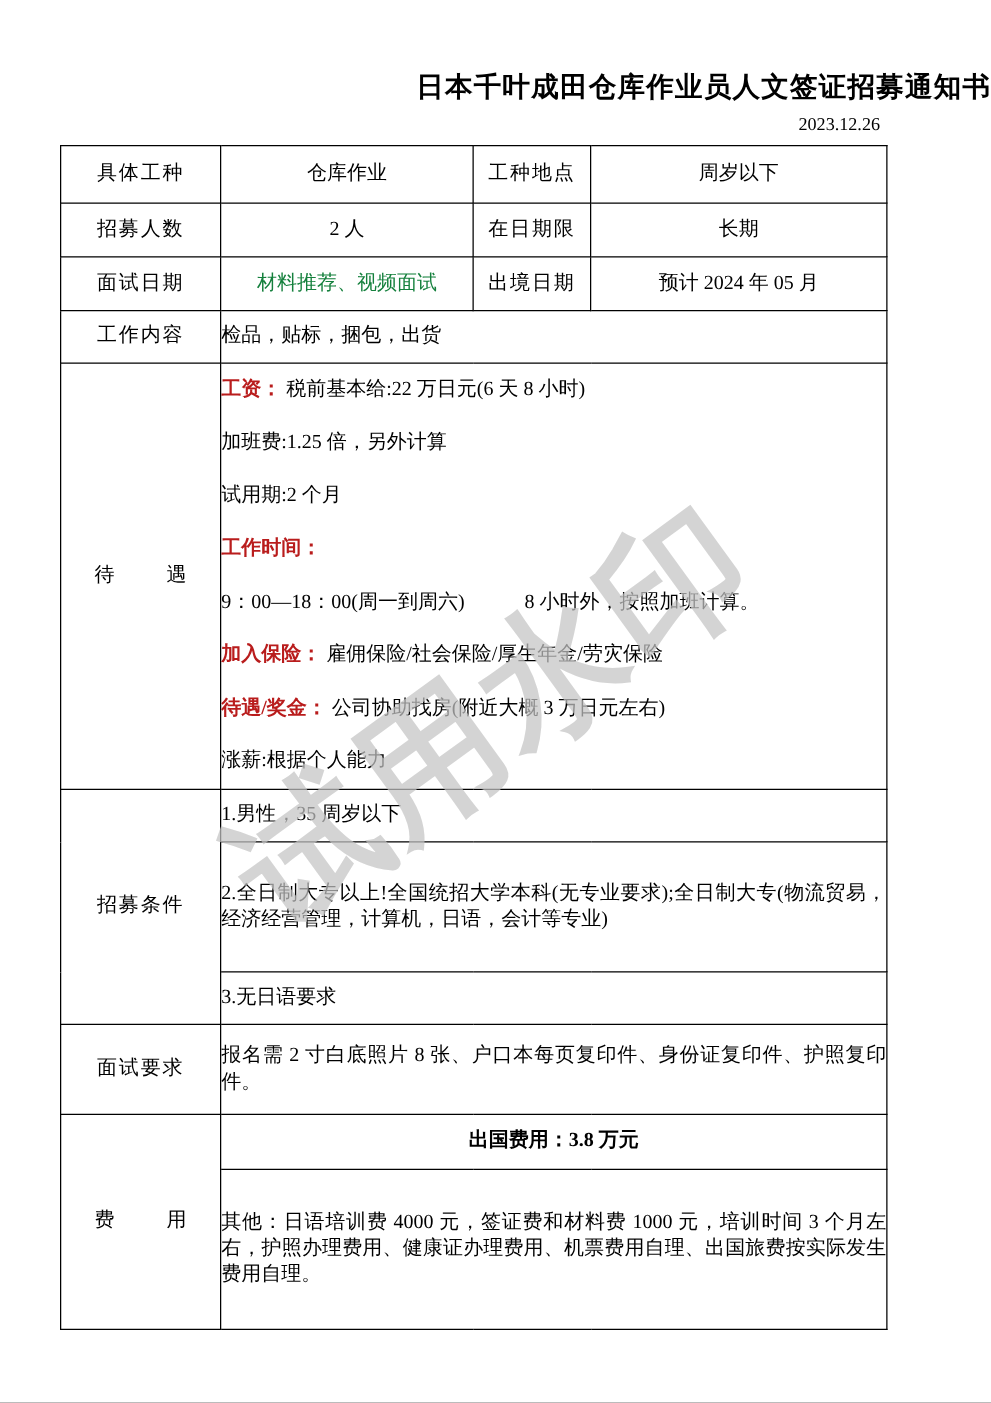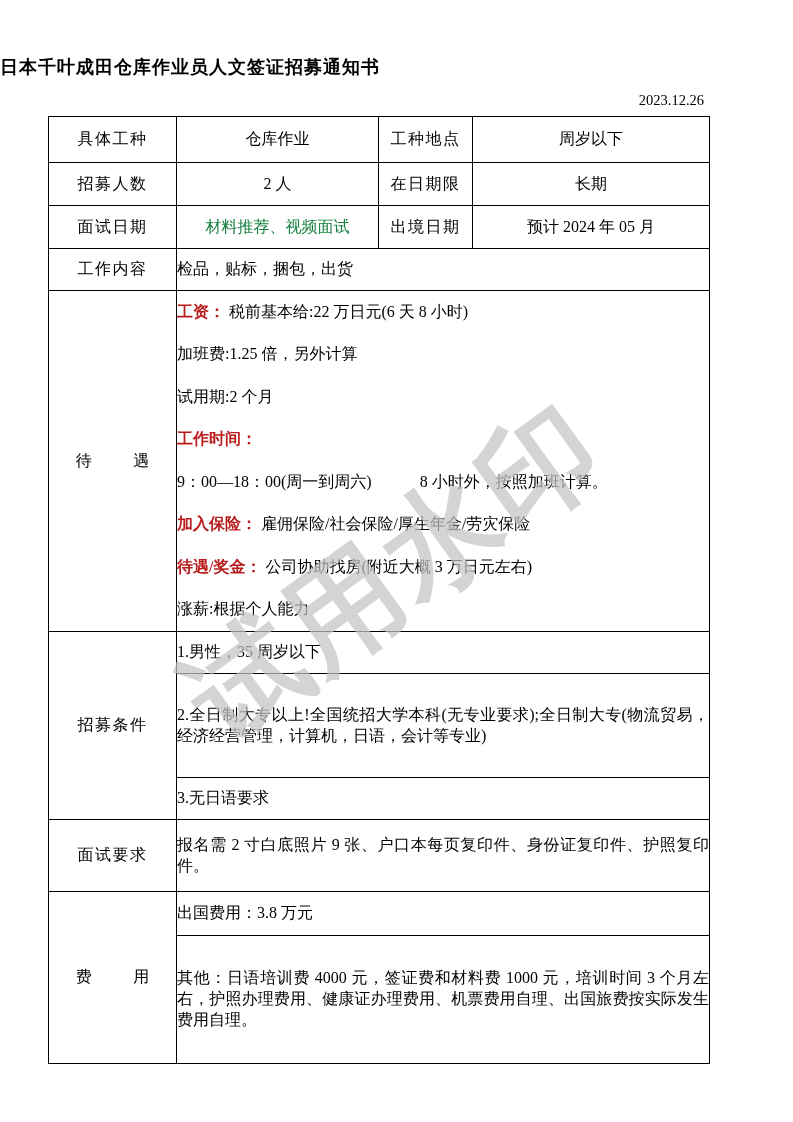--- a/index.html
+++ b/index.html
@@ -6,21 +6,21 @@
   .page{
     position:relative;
     width:793px;height:1122px;
     background:#ffffff;
     font-family:"Liberation Serif","DejaVu Serif",serif;
     color:#000;
     overflow:hidden;
   }
   .title{
     position:absolute;top:55px;left:0;width:100%;
-    text-align:left;font-size:18px;font-weight:bold;
+    text-align:right;font-size:22px;font-weight:bold;
     letter-spacing:1px;
   }
   .date{
     position:absolute;top:92px;right:89px;
     font-size:14.5px;font-family:"Liberation Serif","DejaVu Serif",serif;
   }
   table.notice{
     position:absolute;left:48px;top:116px;
     width:661px;border-collapse:collapse;table-layout:fixed;
   }
@@ -38,21 +38,21 @@
   
   td.treat{vertical-align:top;padding-left:5px;}
   .treat-line{height:42.5px;display:flex;align-items:center;}
   .treat-line .pfx{font-weight:bold;color:#b91c1c;margin-right:4px;white-space:pre;}
   .treat-line .body{white-space:pre-wrap;}
   
   td.para{vertical-align:top;text-align:justify;padding:4px 8px 0 5px;}
   td.cond2{line-height:45px;padding-top:5px;}
   td.req{line-height:43px;padding-top:2px;}
   td.feeother{line-height:40px;padding-top:3px;}
-  td.feeline{padding-left:5px;text-align:left;}
+  td.feeline{padding-left:5px;text-align:center;font-weight:bold;}
   
   .watermark{
     position:absolute;left:45px;top:495px;width:700px;
     text-align:center;
     font-family:"Liberation Sans","DejaVu Sans",sans-serif;
     font-weight:bold;font-size:115px;letter-spacing:5px;
     color:#c4c4c4;opacity:0.72;
     transform:rotate(-36deg);transform-origin:50% 50%;
     pointer-events:none;white-space:nowrap;z-index:5;
   }
@@ -141,21 +141,21 @@
     </tr>
     <tr style="height:104px">
       <td class="para cond2" colspan="3">2.全日制大专以上!全国统招大学本科(无专业要求);全日制大专(物流贸易，经济经营管理，计算机，日语，会计等专业)</td>
     </tr>
     <tr style="height:42px">
       <td class="txt" colspan="3">3.无日语要求</td>
     </tr>
 
     <tr style="height:72px">
       <td class="lbl">面试要求</td>
-      <td class="para req" colspan="3">报名需 2 寸白底照片 9 张、户口本每页复印件、身份证复印件、护照复印件。</td>
+      <td class="para req" colspan="3">报名需 2 寸白底照片 8 张、户口本每页复印件、身份证复印件、护照复印件。</td>
     </tr>
 
     <tr style="height:44px">
       <td class="lbl" rowspan="2">
         <span class="spread">费用</span>
       </td>
       <td class="feeline" colspan="3">出国费用：3.8 万元</td>
     </tr>
     <tr style="height:128px">
       <td class="para feeother" colspan="3">其他：日语培训费 4000 元，签证费和材料费 1000 元，培训时间 3 个月左右，护照办理费用、健康证办理费用、机票费用自理、出国旅费按实际发生费用自理。</td>

